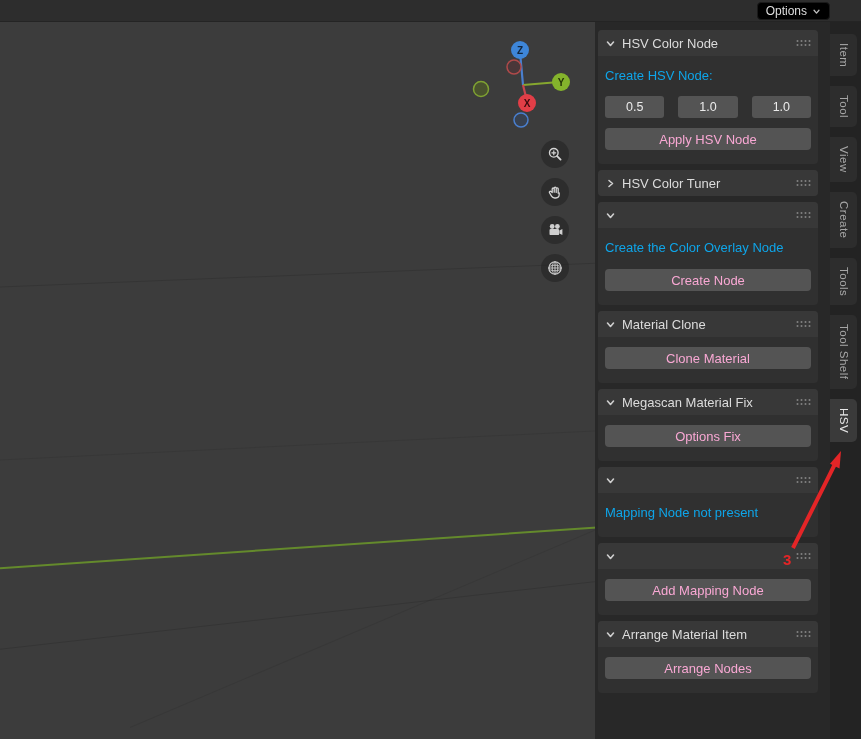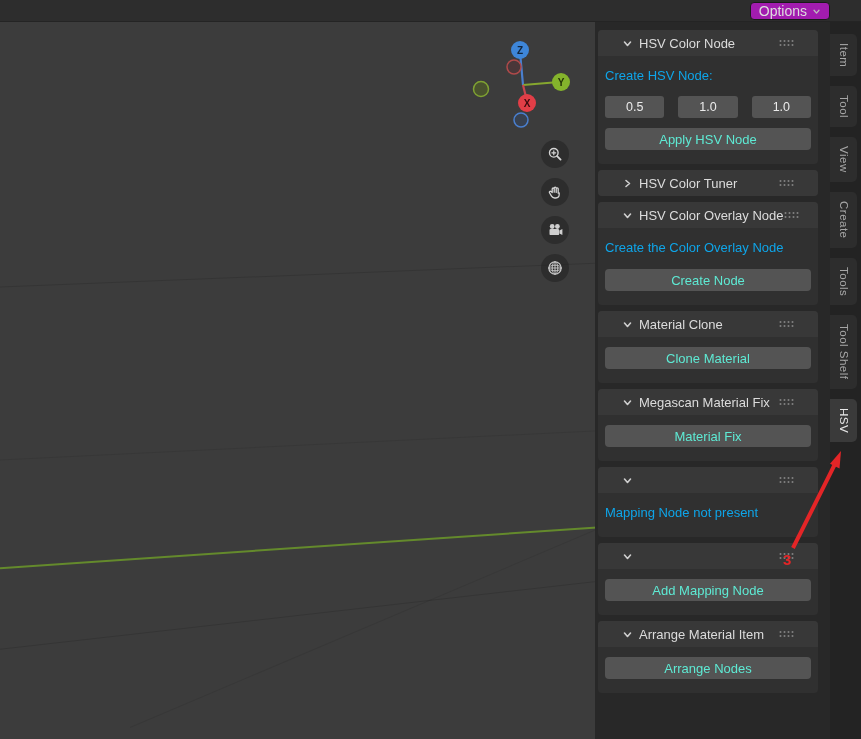--- a/index.html
+++ b/index.html
@@ -11,22 +11,22 @@
   }
   #app { position: relative; width: 861px; height: 739px; background:#3c3c3c; }
 
   
   .header {
     position: absolute; top:0; left:0; width:861px; height:22px;
     background:#2d2d2d; z-index:20; border-bottom:1px solid #242424;
   }
   .options-btn {
     position:absolute; right:31px; top:2px; height:18px;
-    background:#a21caf; border:1px solid #1a1a1a; border-radius:4px;
-    color:#dedede; font-size:14px; display:flex; align-items:center;
+    background:#000000; border:1px solid #1a1a1a; border-radius:4px;
+    color:#dedede; font-size:12px; display:flex; align-items:center;
     gap:5px; padding:0 8px; cursor:default;
   }
 
   
   .viewport {
     position:absolute; top:22px; left:0; width:861px; height:717px;
     background:#3c3c3c; overflow:hidden; z-index:1;
   }
   .gridline { position:absolute; height:1px; transform-origin:left center; }
   .gridline.axis-y { height:2px; background:#648a2c; }
@@ -42,37 +42,37 @@
   }
 
   
   .sidebar {
     position:absolute; left:595px; top:22px; width:235px; height:717px;
     background:#282828; padding:8px 12px 0 3px; z-index:5;
   }
   .panel { background:#303030; border-radius:4px; margin-bottom:6px; }
   .panel-header {
     height:26px; background:#383838; border-radius:4px 4px 0 0;
-    display:flex; align-items:center; padding:0 24px; cursor:default;
+    display:flex; align-items:center; padding:0 7px; cursor:default;
   }
   .panel.collapsed .panel-header { border-radius:4px; }
   .chev { display:flex; align-items:center; }
   .chev.right svg { transform:rotate(-90deg); }
   .panel-title { font-size:13px; color:#dcdcdc; margin-left:6px; flex:1; white-space:nowrap; }
   .grip { margin-left:auto; display:flex; align-items:center; opacity:.85; }
   .panel-body { padding:10px 7px 14px; }
   .body-label { font-size:13px; color:#0ea5e9; height:20px; line-height:20px; }
   .mb { margin-bottom:10px; }
   .fields { display:flex; gap:14px; height:22px; margin-bottom:10px; }
   .field {
     flex:1; background:#545454; border-radius:3px; color:#ebebeb;
     font-size:12.5px; display:flex; align-items:center; justify-content:center;
   }
   .btn {
-    height:22px; background:#545454; border-radius:4px; color:#5eead4;
+    height:22px; background:#545454; border-radius:4px; color:#f9a8d4;
     font-size:13px; display:flex; align-items:center; justify-content:center; cursor:default;
   }
 
   
   .tabstrip {
     position:absolute; left:830px; top:22px; width:31px; height:717px;
     background:#232323; z-index:6; padding-top:12px;
   }
   .tab {
     width:27px; margin-bottom:10px; background:#2d2d2d;
@@ -227,21 +227,20 @@
       </div>
     </div>
 
     <div class="panel">
       <div class="panel-header">
         <span class="chev">
             <svg width="11" height="11" viewBox="0 0 11 11">
               <polyline points="2.5,4 5.5,7.5 8.5,4" fill="none" stroke="#cfcfcf" stroke-width="1.6" stroke-linecap="round" stroke-linejoin="round"></polyline>
             </svg>
           </span>
-        <span class="panel-title">HSV Color Overlay Node</span>
         <span class="grip">
             <svg width="15" height="8" viewBox="0 0 15 8">
               <g fill="#8f8f8f">
                 <circle cx="1.5" cy="2" r="1"></circle>
                 <circle cx="5.5" cy="2" r="1"></circle>
                 <circle cx="9.5" cy="2" r="1"></circle>
                 <circle cx="13.5" cy="2" r="1"></circle>
                 <circle cx="1.5" cy="6" r="1"></circle>
                 <circle cx="5.5" cy="6" r="1"></circle>
                 <circle cx="9.5" cy="6" r="1"></circle>
@@ -301,21 +300,21 @@
                 <circle cx="13.5" cy="2" r="1"></circle>
                 <circle cx="1.5" cy="6" r="1"></circle>
                 <circle cx="5.5" cy="6" r="1"></circle>
                 <circle cx="9.5" cy="6" r="1"></circle>
                 <circle cx="13.5" cy="6" r="1"></circle>
               </g>
             </svg>
           </span>
       </div>
       <div class="panel-body">
-        <div class="btn">Material Fix</div>
+        <div class="btn">Options Fix</div>
       </div>
     </div>
 
     <div class="panel">
       <div class="panel-header">
         <span class="chev">
             <svg width="11" height="11" viewBox="0 0 11 11">
               <polyline points="2.5,4 5.5,7.5 8.5,4" fill="none" stroke="#cfcfcf" stroke-width="1.6" stroke-linecap="round" stroke-linejoin="round"></polyline>
             </svg>
           </span>

